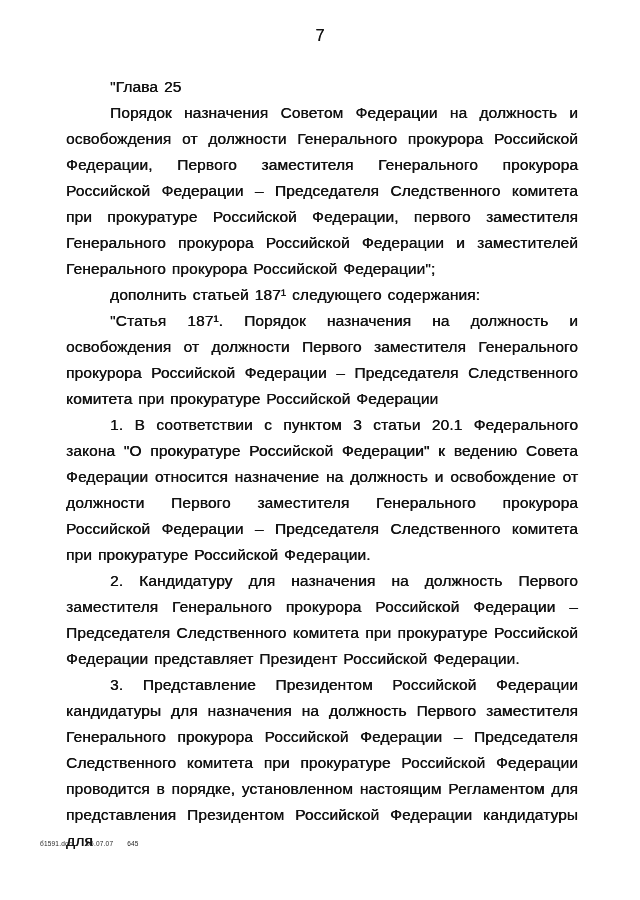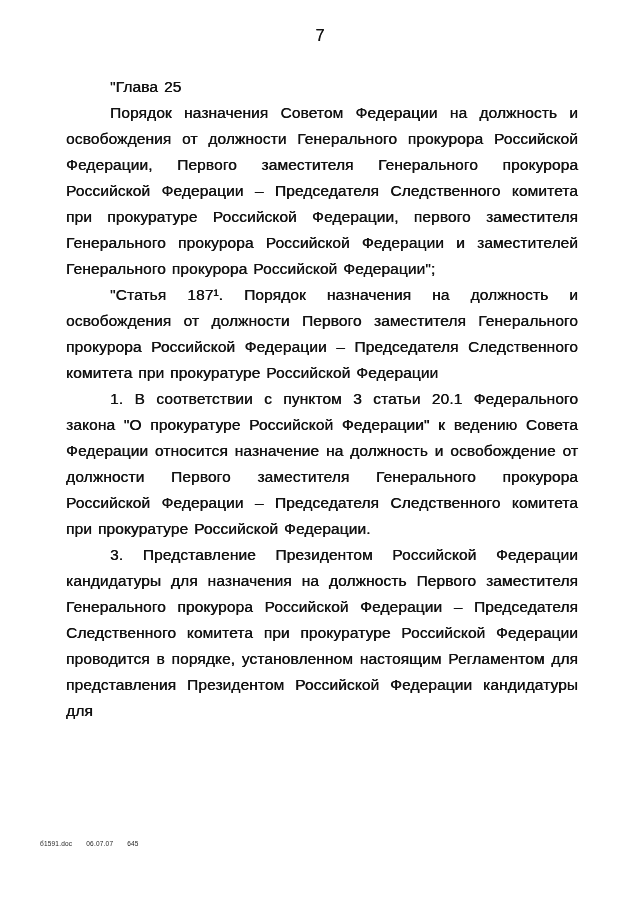--- a/index.html
+++ b/index.html
@@ -61,22 +61,24 @@
 </head>
 <body>
 
 <div class="page">
 
   <div class="page-number">7</div>
 
   <div class="doc-body">
       <p class="para">"Глава 25</p>
       <p class="para">Порядок назначения Советом Федерации на должность и освобождения от должности Генерального прокурора Российской Федерации, Первого заместителя Генерального прокурора Российской Федерации – Председателя Следственного комитета при прокуратуре Российской Федерации, первого заместителя Генерального прокурора Российской Федерации и заместителей Генерального прокурора Российской Федерации";</p>
+      <p class="para">дополнить статьей 187¹ следующего содержания:</p>
       <p class="para">"Статья 187¹. Порядок назначения на должность и освобождения от должности Первого заместителя Генерального прокурора Российской Федерации – Председателя Следственного комитета при прокуратуре Российской Федерации</p>
       <p class="para">1. В соответствии с пунктом 3 статьи 20.1 Федерального закона "О прокуратуре Российской Федерации" к ведению Совета Федерации относится назначение на должность и освобождение от должности Первого заместителя Генерального прокурора Российской Федерации – Председателя Следственного комитета при прокуратуре Российской Федерации.</p>
+      <p class="para">2. Кандидатуру для назначения на должность Первого заместителя Генерального прокурора Российской Федерации – Председателя Следственного комитета при прокуратуре Российской Федерации представляет Президент Российской Федерации.</p>
       <p class="para">3. Представление Президентом Российской Федерации кандидатуры для назначения на должность Первого заместителя Генерального прокурора Российской Федерации – Председателя Следственного комитета при прокуратуре Российской Федерации проводится в порядке, установленном настоящим Регламентом для представления Президентом Российской Федерации кандидатуры для</p>
     </div>
 
   <div class="footer-note">
     <span>б1591.doc</span>
     <span>06.07.07</span>
     <span>645</span>
   </div>
 
 </div>

